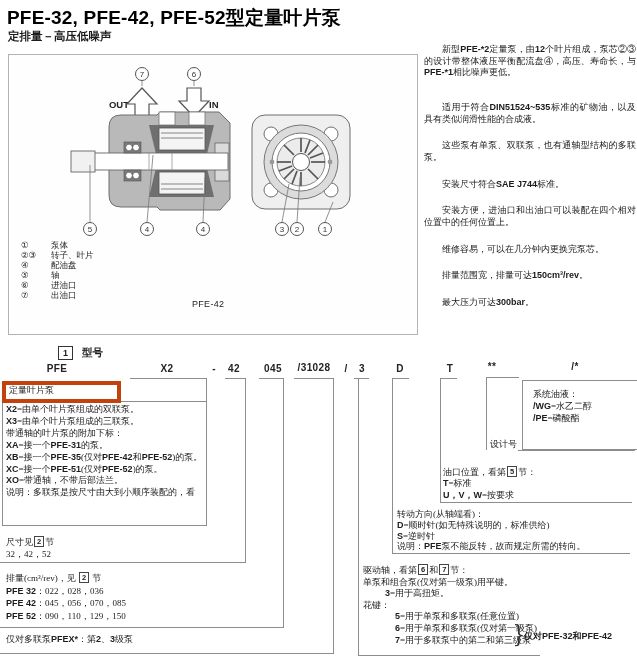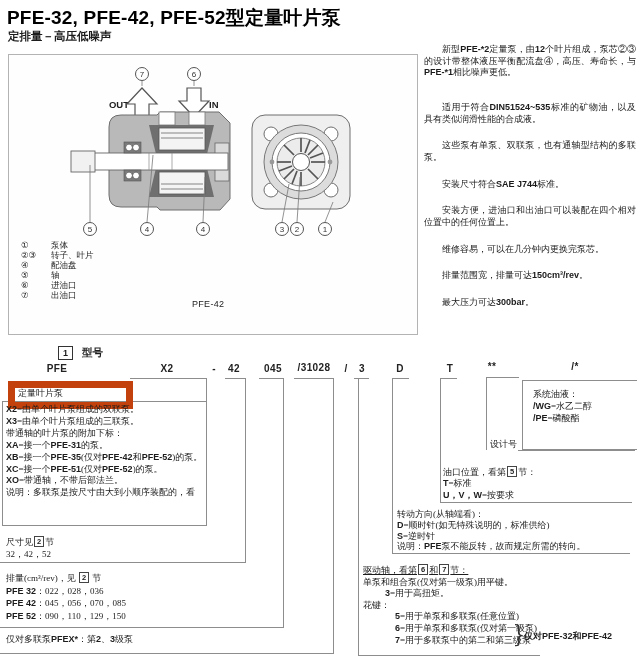--- a/index.html
+++ b/index.html
@@ -18,21 +18,21 @@
   .bx{display:inline-block;border:1px solid #444;padding:0 2px;margin:0 1px;
       font:bold 7.5px "Liberation Sans","DejaVu Sans",sans-serif;line-height:9px;vertical-align:1px;background:#fff;}
   .introp{position:absolute;left:424px;width:212px;font-size:9px;line-height:11.7px;
           text-indent:18px;text-align:justify;color:#1a1a1a;}
   .legend-row{position:absolute;left:12px;font-size:8.5px;line-height:10px;white-space:nowrap;}
   .legend-num{display:inline-block;width:30px;font-family:"DejaVu Sans",sans-serif;font-size:8.5px;}
   .caption{font:9px "Liberation Sans","DejaVu Sans",sans-serif;letter-spacing:.3px;}
   .secbox{display:inline-block;border:1px solid #333;font:bold 9px "Liberation Sans","DejaVu Sans",sans-serif;
           padding:1px 4px;line-height:10px;background:#fff;}
   .sectitle{font-weight:bold;font-size:10.5px;}
-  .pfebox{border:7px solid #c2410c;margin-left:6px;}
+  .pfebox{border:4px solid #c2410c;}
   .brace{position:absolute;font-family:"DejaVu Serif",serif;font-size:25px;color:#333;
          transform:scaleX(.8);line-height:25px;}
   .note-b{font:bold 9px "Liberation Sans","DejaVu Sans",sans-serif;white-space:nowrap;}
   .ind22{padding-left:22px;}
   .ind32{padding-left:32px;}
   .ind28{padding-left:28px;}
   svg text{font-family:"Liberation Sans","DejaVu Sans",sans-serif;}
 </style>
 </head>
 <body>
@@ -268,21 +268,21 @@
 </div>
 
 <div class="abs" style="left:397px;top:509px;">
   <div class="t9" style="line-height:10.8px;">转动方向(从轴端看)：</div>
   <div class="t9" style="line-height:10.8px;"><b>D</b>=顺时针(如无特殊说明的，标准供给)</div>
   <div class="t9" style="line-height:10.8px;"><b>S</b>=逆时针</div>
   <div class="t9" style="line-height:10.8px;">说明：<b>PFE</b>泵不能反转，故而规定所需的转向。</div>
 </div>
 
 <div class="abs" style="left:363px;top:564px;width:274px;">
-  <div class="t9" style="line-height:11.6px;text-decoration:underline;">驱动轴，看第<span class="bx">6</span>和<span class="bx">7</span>节：</div>
+  <div class="t9" style="line-height:11.6px;">驱动轴，看第<span class="bx">6</span>和<span class="bx">7</span>节：</div>
   <div class="t9" style="line-height:11.6px;">单泵和组合泵(仅对第一级泵)用平键。</div>
   <div class="t9 ind22" style="line-height:11.6px;"><b>3</b>=用于高扭矩。</div>
   <div class="t9" style="line-height:11.6px;">花键：</div>
   <div class="t9 ind32" style="line-height:11.6px;"><b>5</b>=用于单泵和多联泵(任意位置)</div>
   <div class="t9 ind32" style="line-height:11.6px;"><b>6</b>=用于单泵和多联泵(仅对第一级泵)</div>
   <div class="t9 ind32" style="line-height:11.6px;"><b>7</b>=用于多联泵中的第二和第三级泵</div>
   <div class="brace" style="left:148px;top:57px;">}</div>
   <div class="abs note-b" style="left:161px;top:66px;">仅对PFE-32和PFE-42</div>
 </div>
 

